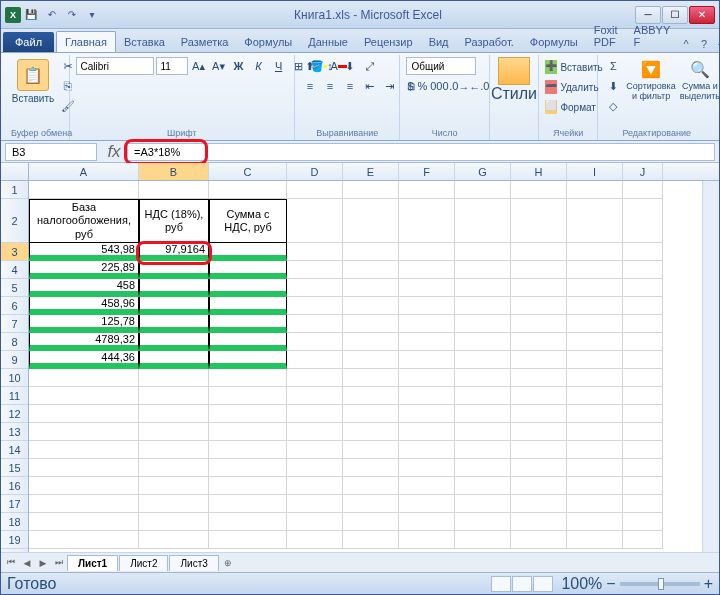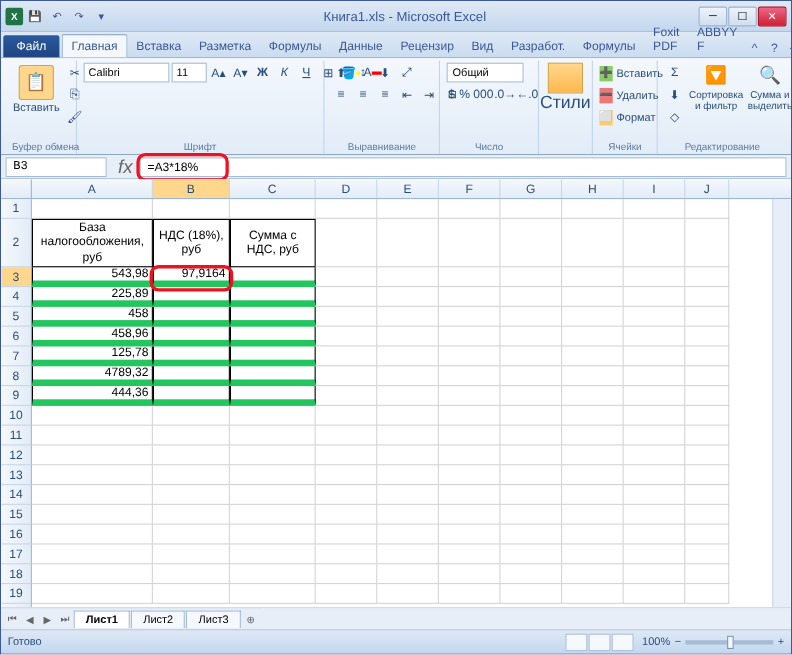--- a/index.html
+++ b/index.html
@@ -54,21 +54,21 @@
 
 .cells-col { display: flex; flex-direction: column; gap: 0; font-size: 10px; color: #2a4e7c; }
 .cells-col div { display: flex; align-items: center; gap: 3px; height: 20px; }
 .cell-ico { width: 14px; height: 14px; display: inline-block; }
 .edit-big { display: flex; flex-direction: column; align-items: center; width: 54px; font-size: 9px; color: #2a4e7c; text-align: center; }
 .edit-big .icon { width: 28px; height: 24px; display: flex; align-items: center; justify-content: center; font-size: 16px; }
 .edit-small-col { display: flex; flex-direction: column; gap: 2px; }
 
 
 .formula-bar { height: 22px; background: #e8eef7; border-bottom: 1px solid #a6bdd8; display: flex; align-items: center; }
-.name-box { width: 92px; height: 18px; background: #fff; border: 1px solid #a6bdd8; margin: 0 4px; padding: 0 6px; display: flex; align-items: center; font-size: 11px; font-family: Liberation Mono, monospace; }
+.name-box { width: 92px; height: 18px; background: #fff; border: 1px solid #a6bdd8; margin: 0 4px; padding: 0 6px; display: flex; align-items: center; font-size: 11px; }
 .fx-btns { display: flex; gap: 2px; padding: 0 4px; }
 .fx-btn { width: 18px; height: 18px; display: flex; align-items: center; justify-content: center; color: #666; font-size: 17px; font-style: italic; }
 .formula-input { flex: 1; height: 18px; background: #fff; border: 1px solid #a6bdd8; padding: 0 6px; display: flex; align-items: center; font-size: 11px; margin-right: 4px; position: relative; }
 .highlight-box { position: absolute; border: 3px solid #e12; border-radius: 8px; pointer-events: none; }
 .hl-formula { left: -4px; top: -5px; width: 84px; height: 26px; }
 
 
 .grid-container { flex: 1; display: flex; flex-direction: column; background: #fff; overflow: hidden; position: relative; }
 .col-headers { display: flex; height: 18px; background: linear-gradient(#f5f8fc, #e2ecf7); border-bottom: 1px solid #9eb6d4; }
 .select-all { width: 28px; border-right: 1px solid #9eb6d4; background: linear-gradient(#f5f8fc, #e2ecf7); }
@@ -93,21 +93,21 @@
 
 .scroll-v { width: 17px; background: #e8eef7; border-left: 1px solid #c8d6e8; }
 .scroll-h-area { height: 20px; display: flex; background: #e8eef7; border-top: 1px solid #c8d6e8; }
 .sheet-tabs { display: flex; align-items: center; padding: 0 2px; }
 .nav-btn { width: 16px; height: 16px; display: flex; align-items: center; justify-content: center; font-size: 9px; color: #666; }
 .sheet-tab { padding: 2px 10px; font-size: 10px; background: #f5f8fc; border: 1px solid #a6bdd8; border-bottom: none; margin-right: 1px; }
 .sheet-tab.active { background: #fff; font-weight: bold; }
 .scroll-h { flex: 1; background: #e8eef7; }
 
 
-.statusbar { height: 22px; background: linear-gradient(#dfe9f5, #c3d7ee); border-top: 1px solid #9eb6d4; display: flex; align-items: center; padding: 0 6px; font-size: 10px; color: #2a4e7c; }
+.statusbar { height: 22px; background: linear-gradient(#dfe9f5, #c3d7ee); border-top: 1px solid #9eb6d4; display: flex; align-items: center; padding: 0 6px; font-size: 16px; color: #2a4e7c; }
 .statusbar .spacer { flex: 1; }
 .view-btns { display: flex; gap: 1px; }
 .view-btn { width: 20px; height: 16px; border: 1px solid #a6bdd8; background: #f5f8fc; }
 .zoom { display: flex; align-items: center; gap: 4px; margin-left: 8px; }
 .zoom-slider { width: 80px; height: 4px; background: #a6bdd8; position: relative; }
 .zoom-thumb { position: absolute; left: 38px; top: -4px; width: 6px; height: 12px; background: #f5f8fc; border: 1px solid #7a95b8; }
 
 .col-A { width: 110px; } .col-B { width: 70px; } .col-C { width: 78px; }
 .col-D, .col-E, .col-F, .col-G, .col-H, .col-I { width: 56px; }
 .col-J { width: 40px; }

